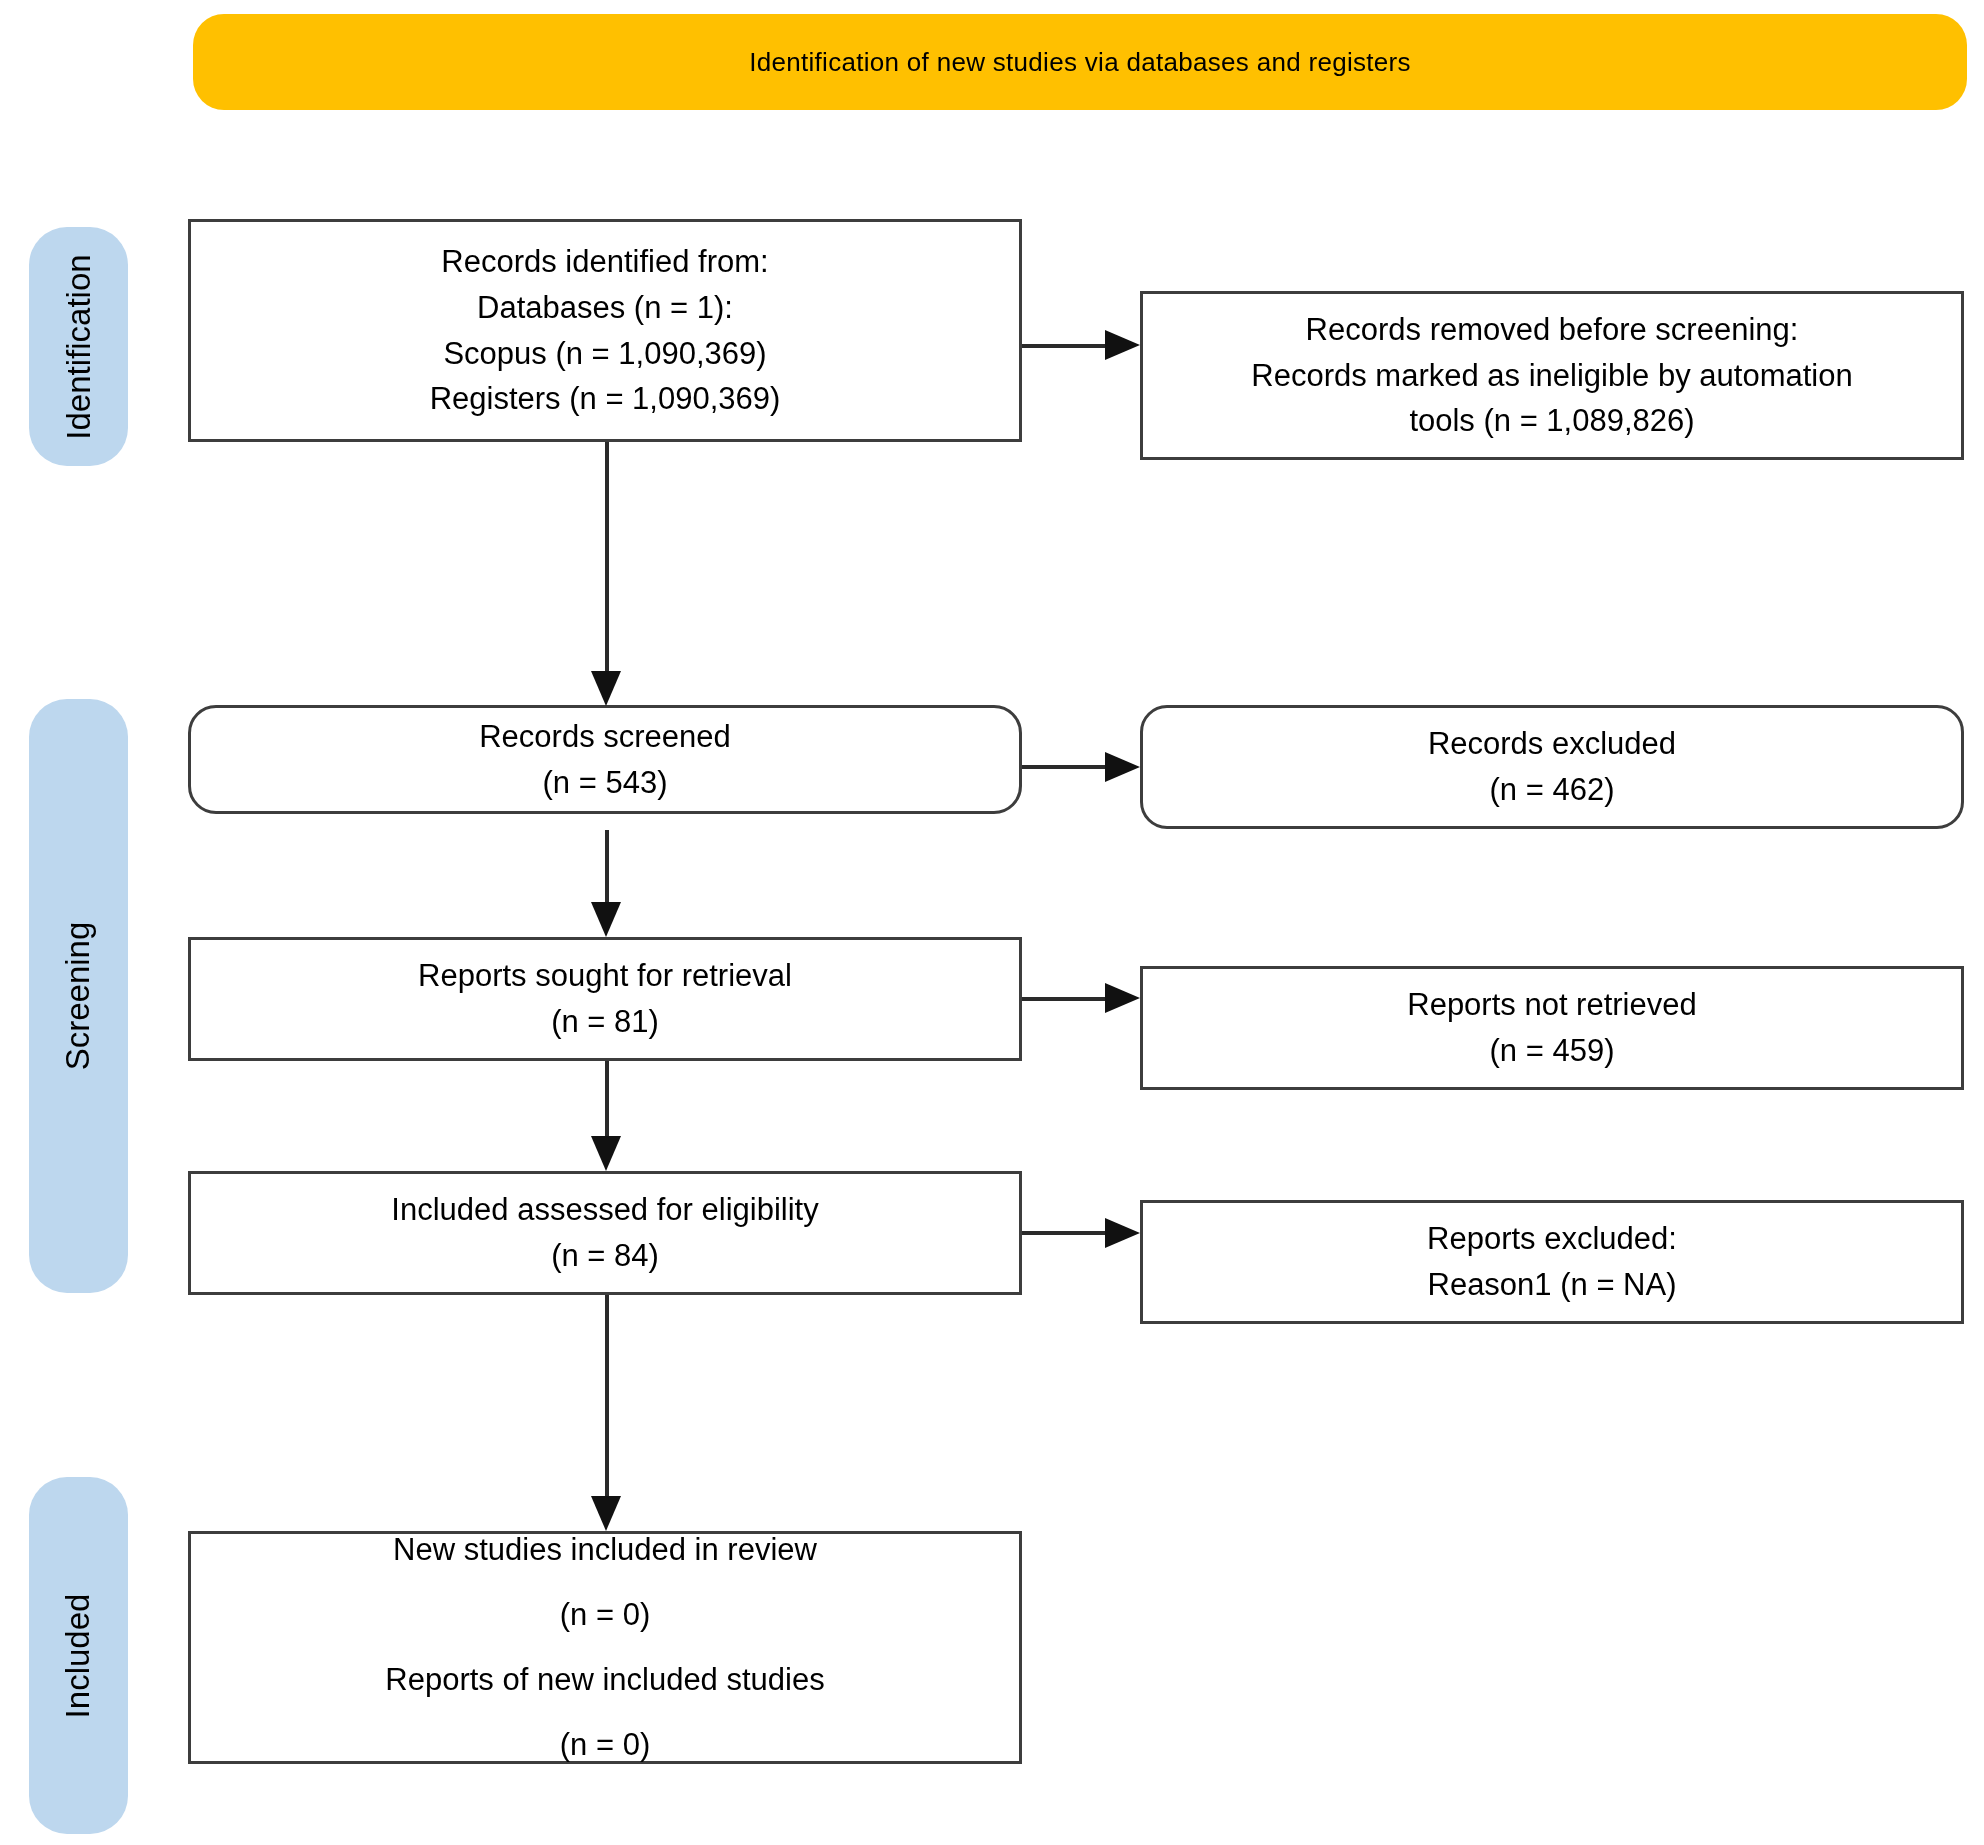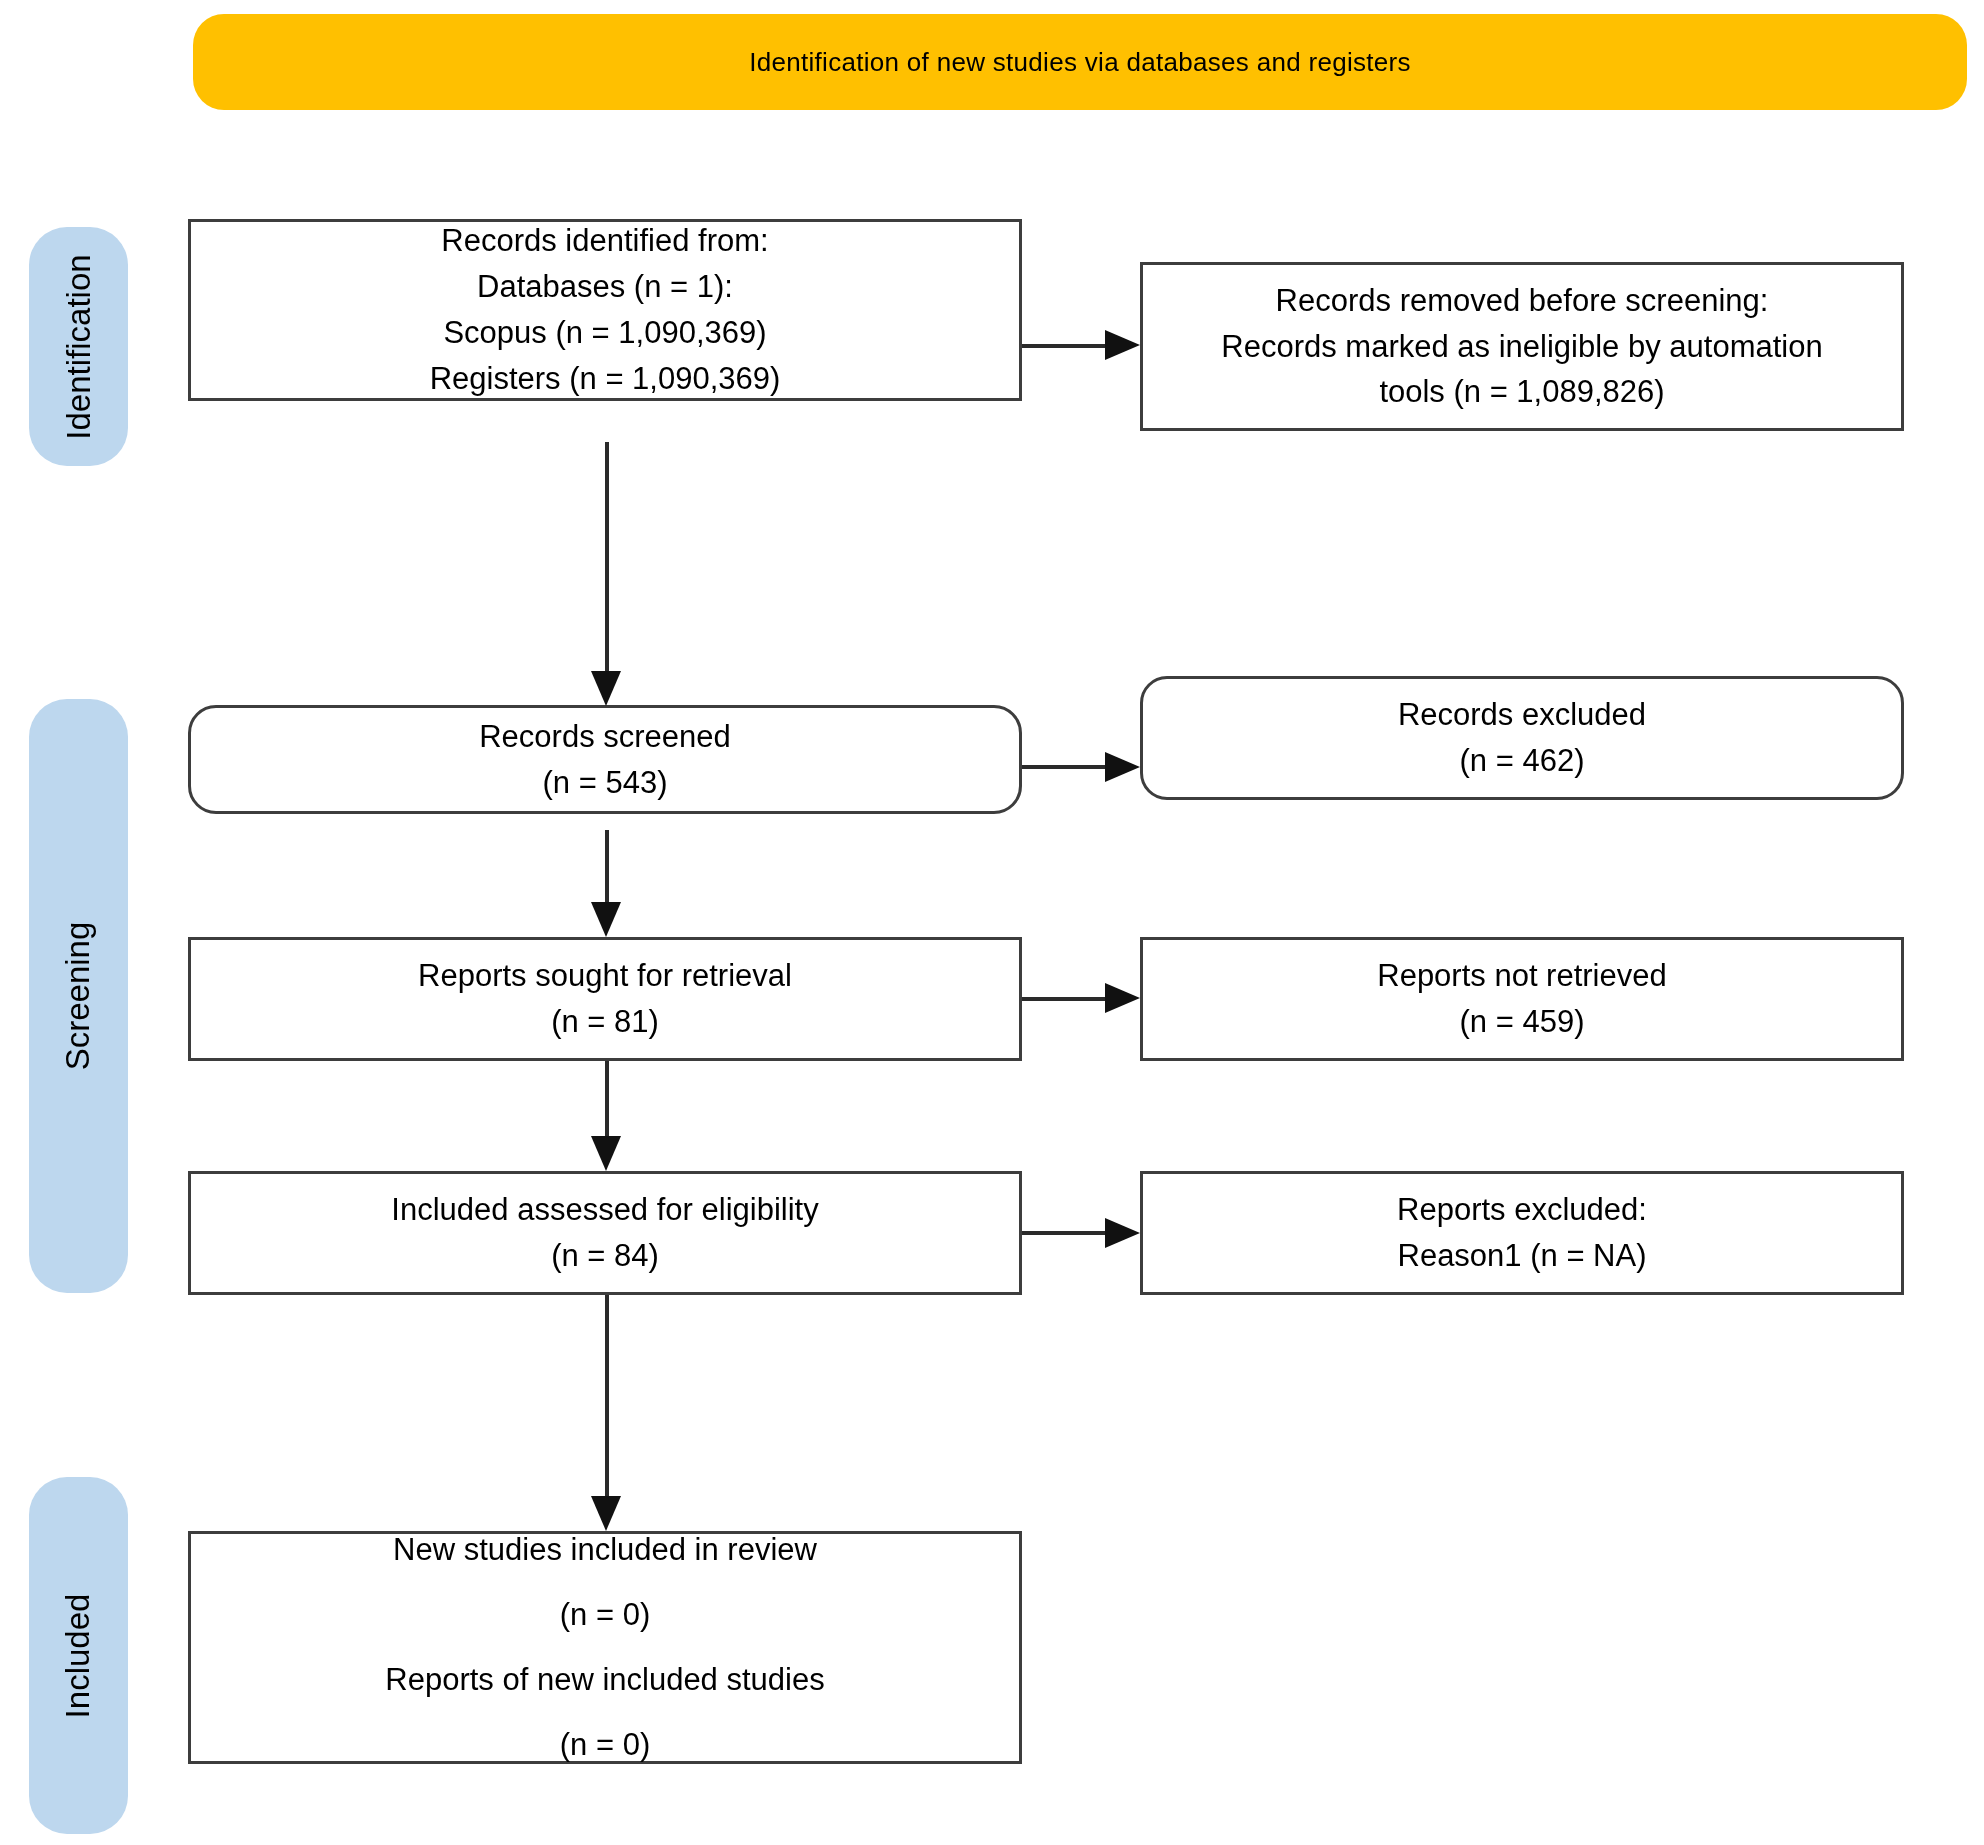--- a/index.html
+++ b/index.html
@@ -49,23 +49,23 @@
     border: 3.9px solid #3d3d3d;
     box-sizing: border-box;
     display: flex; flex-direction: column;
     align-items: center; justify-content: center;
     text-align: center;
     font-size: 31px;
     line-height: 1.48;
     padding: 3.9px 11.8px;
   }
   .col-left  { left: 188px;  width: 834px; }
-  .col-right { left: 1140px; width: 764px; }
+  .col-right { left: 1140px; width: 824px; margin-top: 29px; }
 
-  .box-identified        { top: 219px;  height: 182px; }
+  .box-identified        { top: 219px;  height: 223px; }
   .box-removed           { top: 262px;  height: 169px; }
   .box-screened          { top: 705px; height: 109px; border-radius: 28px; }
   .box-excluded          { top: 676px; height: 124px; border-radius: 27px; }
   .box-sought            { top: 937px; height: 124px; }
   .box-notretrieved      { top: 937px; height: 124px; }
   .box-assessed          { top: 1171px; height: 124px; }
   .box-reportsexcluded   { top: 1171px; height: 124px; }
   .box-included-studies  { top: 1531px; height: 233px; gap: 19px; }
 
   

